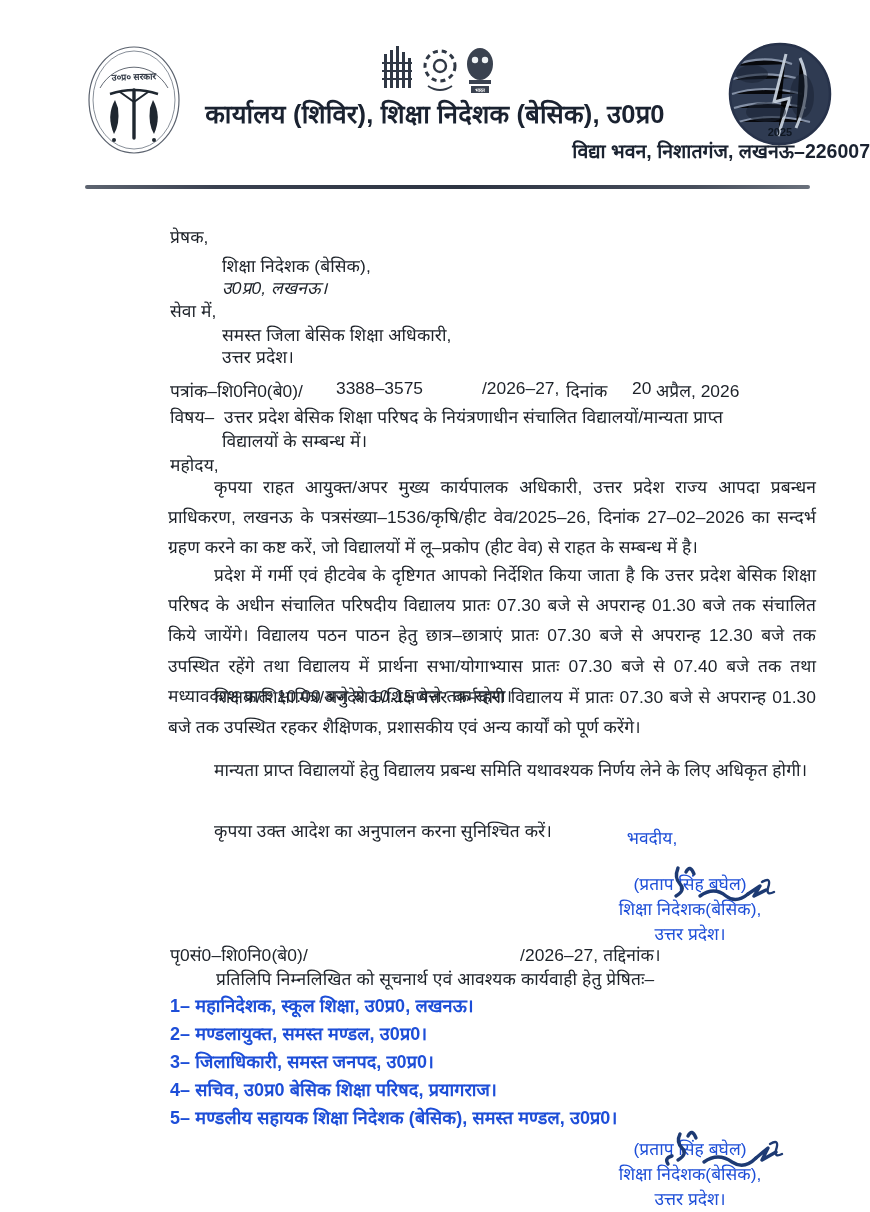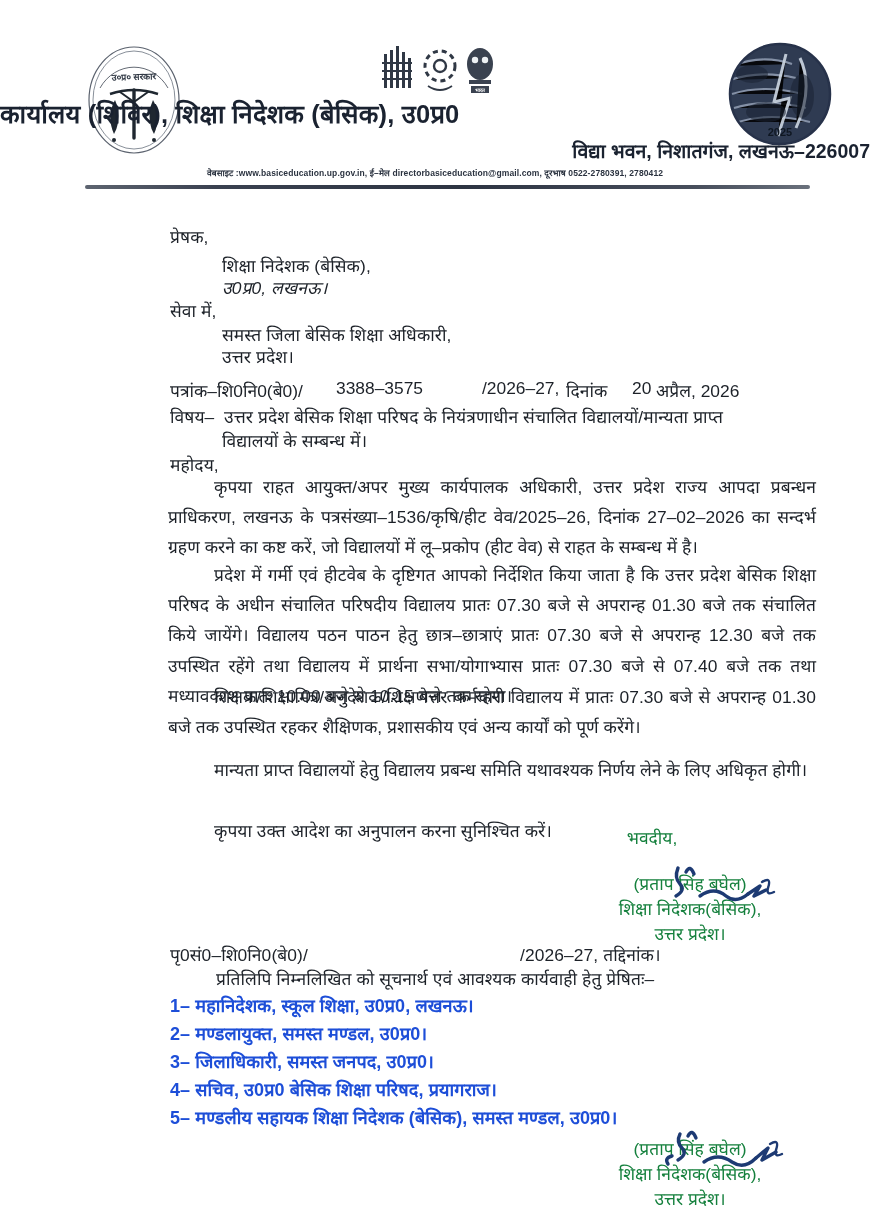--- a/index.html
+++ b/index.html
@@ -47,20 +47,21 @@
     top: 36px;
     width: 118px;
     height: 120px;
   }
 
   .lh-title {
     position: absolute;
     left: 0;
     top: 96px;
     width: 870px;
+    text-align: center;
     font-size: 25.5px;
     font-weight: 700;
     letter-spacing: 0.2px;
     color: #1a2230;
   }
   .lh-sub {
     position: absolute;
     left: 0;
     top: 137px;
     width: 870px;
@@ -124,21 +125,21 @@
     color: #1c2128;
     white-space: nowrap;
   }
 
   
   .right-block {
     position: absolute;
     text-align: center;
     font-size: 17.4px;
     line-height: 25px;
-    color: #15803d;
+    color: #1d4ed8;
   }
 
   
   .ink {
     position: absolute;
     pointer-events: none;
   }
 
   
   .copy-item {
@@ -228,21 +229,20 @@
             <ellipse cx="80" cy="60" rx="12" ry="22"></ellipse>
           </g>
           <text x="58" y="100" text-anchor="middle" font-size="11" fill="#0f1722" font-family="'Liberation Sans',sans-serif" font-weight="700">2025</text>
         </g>
         <circle cx="58" cy="58" r="50" fill="none" stroke="#27324a" stroke-width="2.5"></circle>
       </svg>
     </div>
 
     <div class="lh-title">कार्यालय (शिविर), शिक्षा निदेशक (बेसिक), उ0प्र0</div>
     <div class="lh-sub">विद्या भवन, निशातगंज, लखनऊ–226007</div>
-    <div class="lh-contact">वेबसाइट :www.basiceducation.up.gov.in, ई–मेल directorbasiceducation@gmail.com, दूरभाष 0522-2780391, 2780412</div>
     <div class="lh-rule"></div>
   </div>
 
   <div class="body-area">
 
     <div class="line" style="left:170px; top:12px;margin-top:12px;">प्रेषक,</div>
     <div class="line" style="left:222px; top:53px;">शिक्षा निदेशक (बेसिक),</div>
     <div class="line" style="left:222px; top:75px;font-style:italic;">उ0प्र0, लखनऊ।</div>
 
     <div class="line" style="left:170px; top:98px;">सेवा में,</div>

